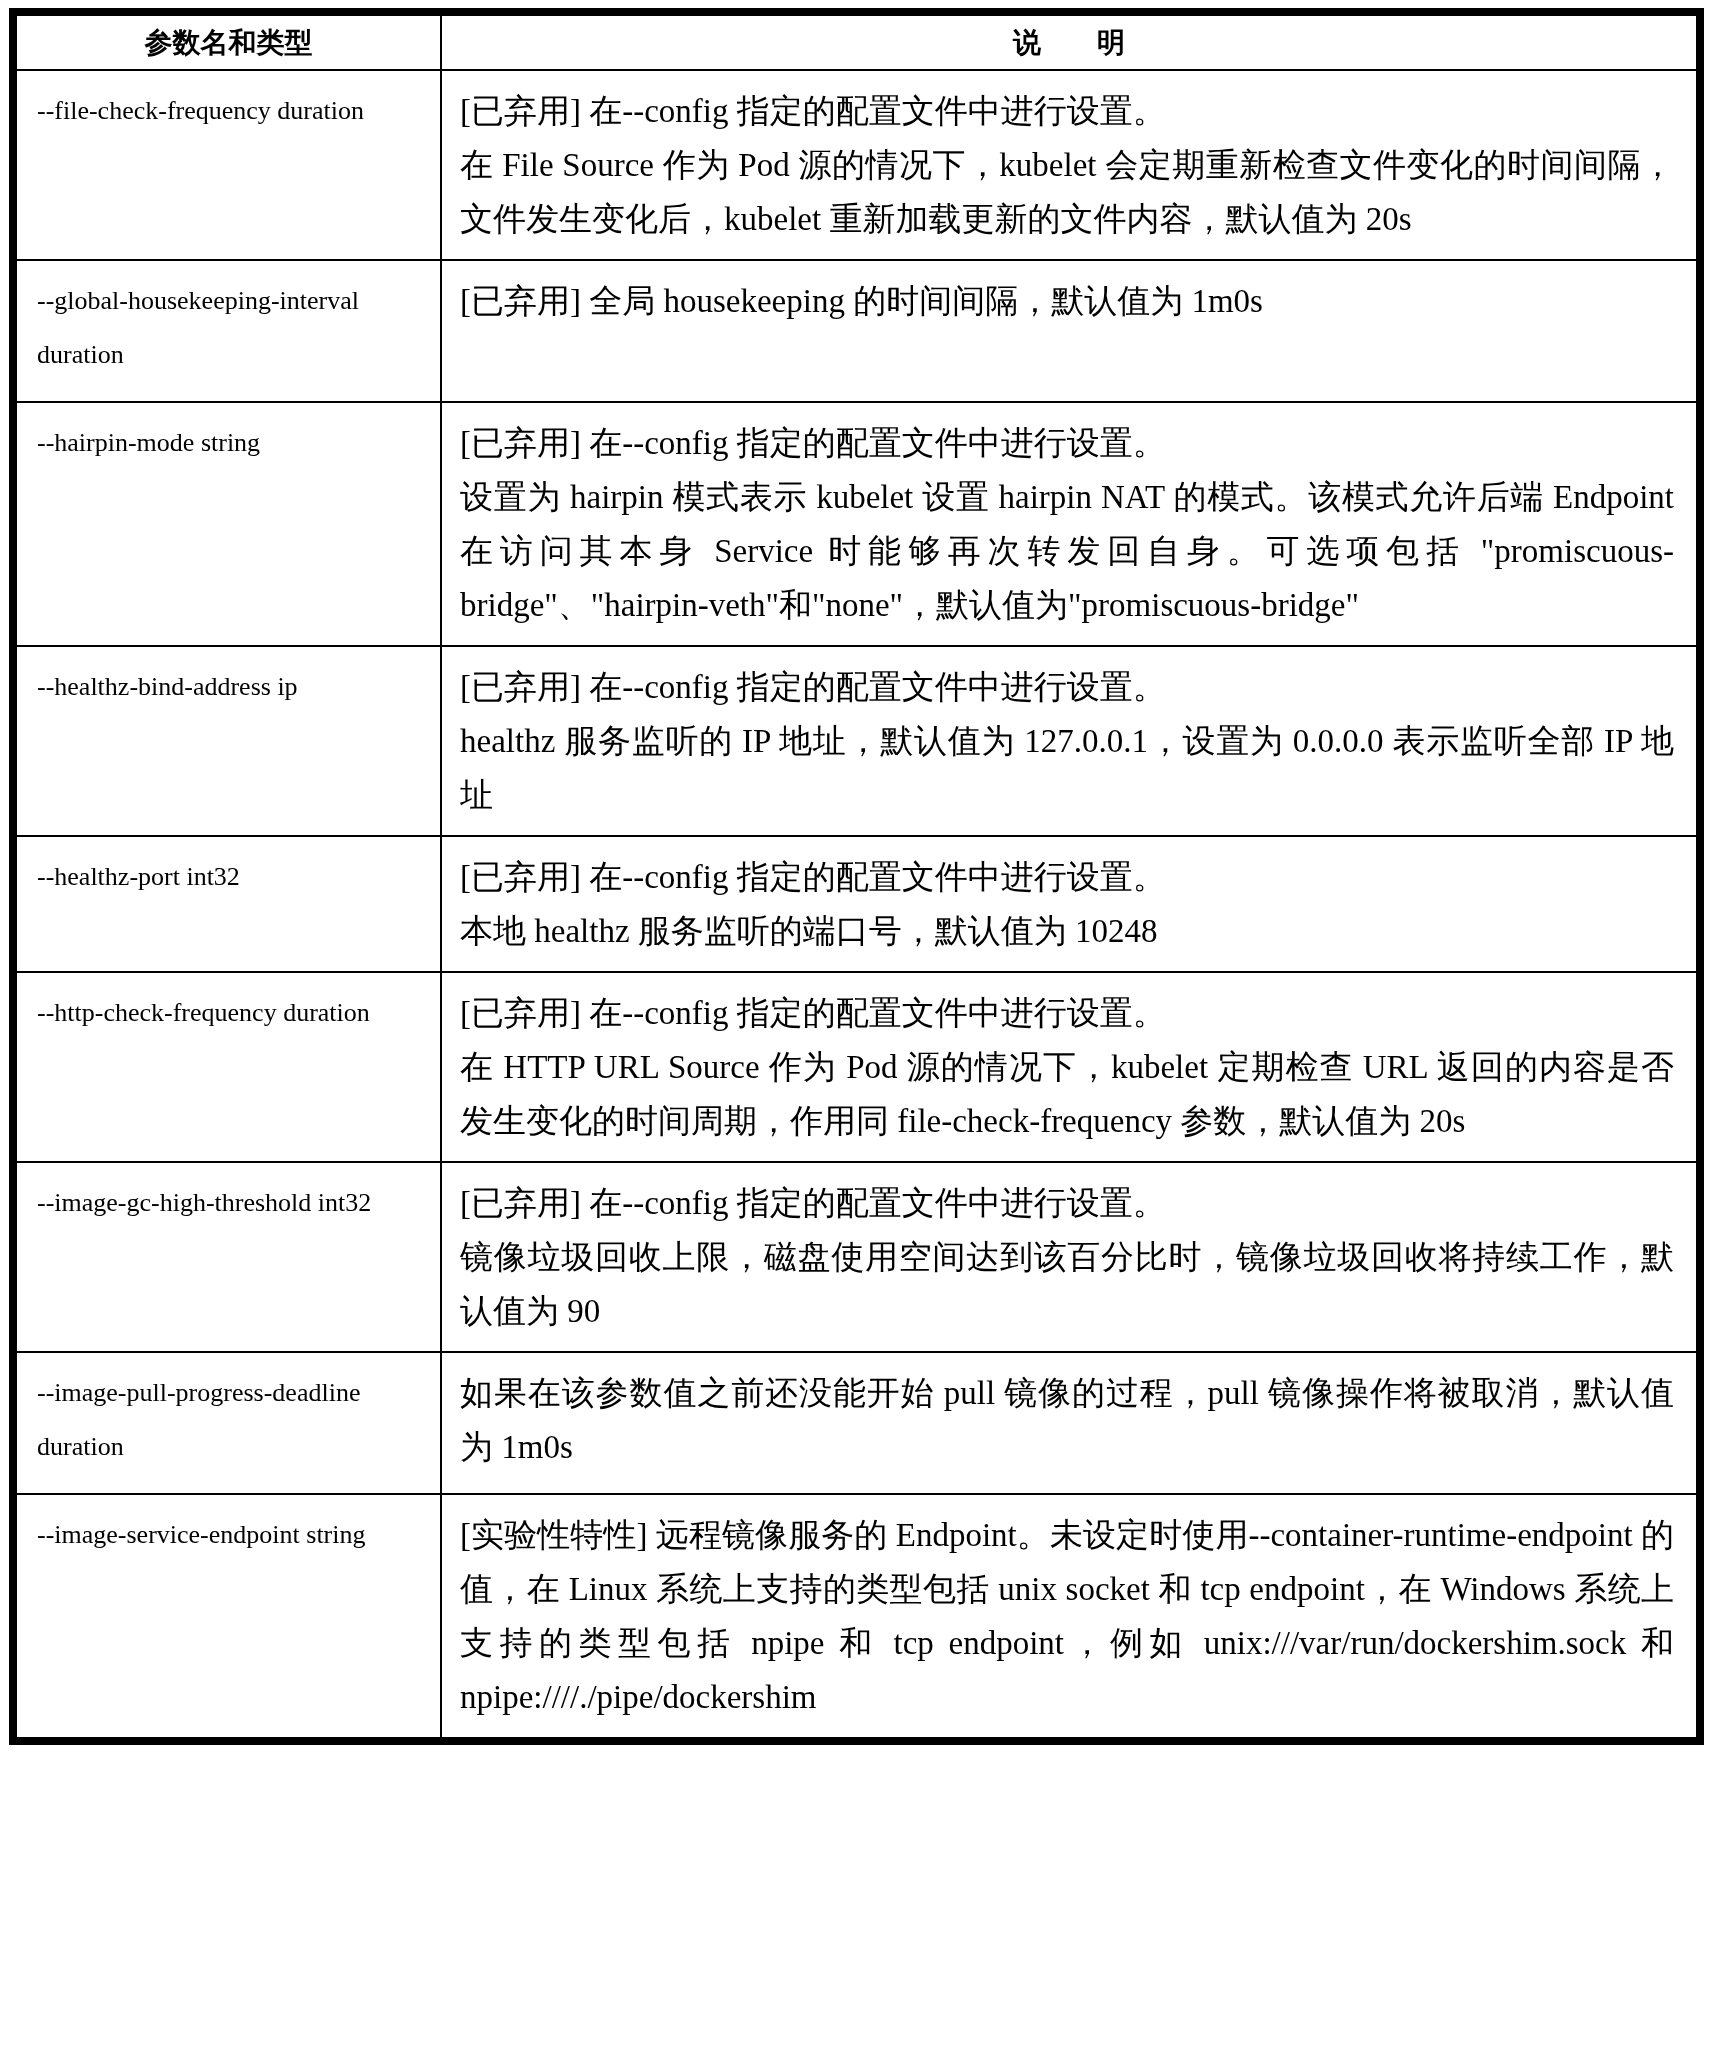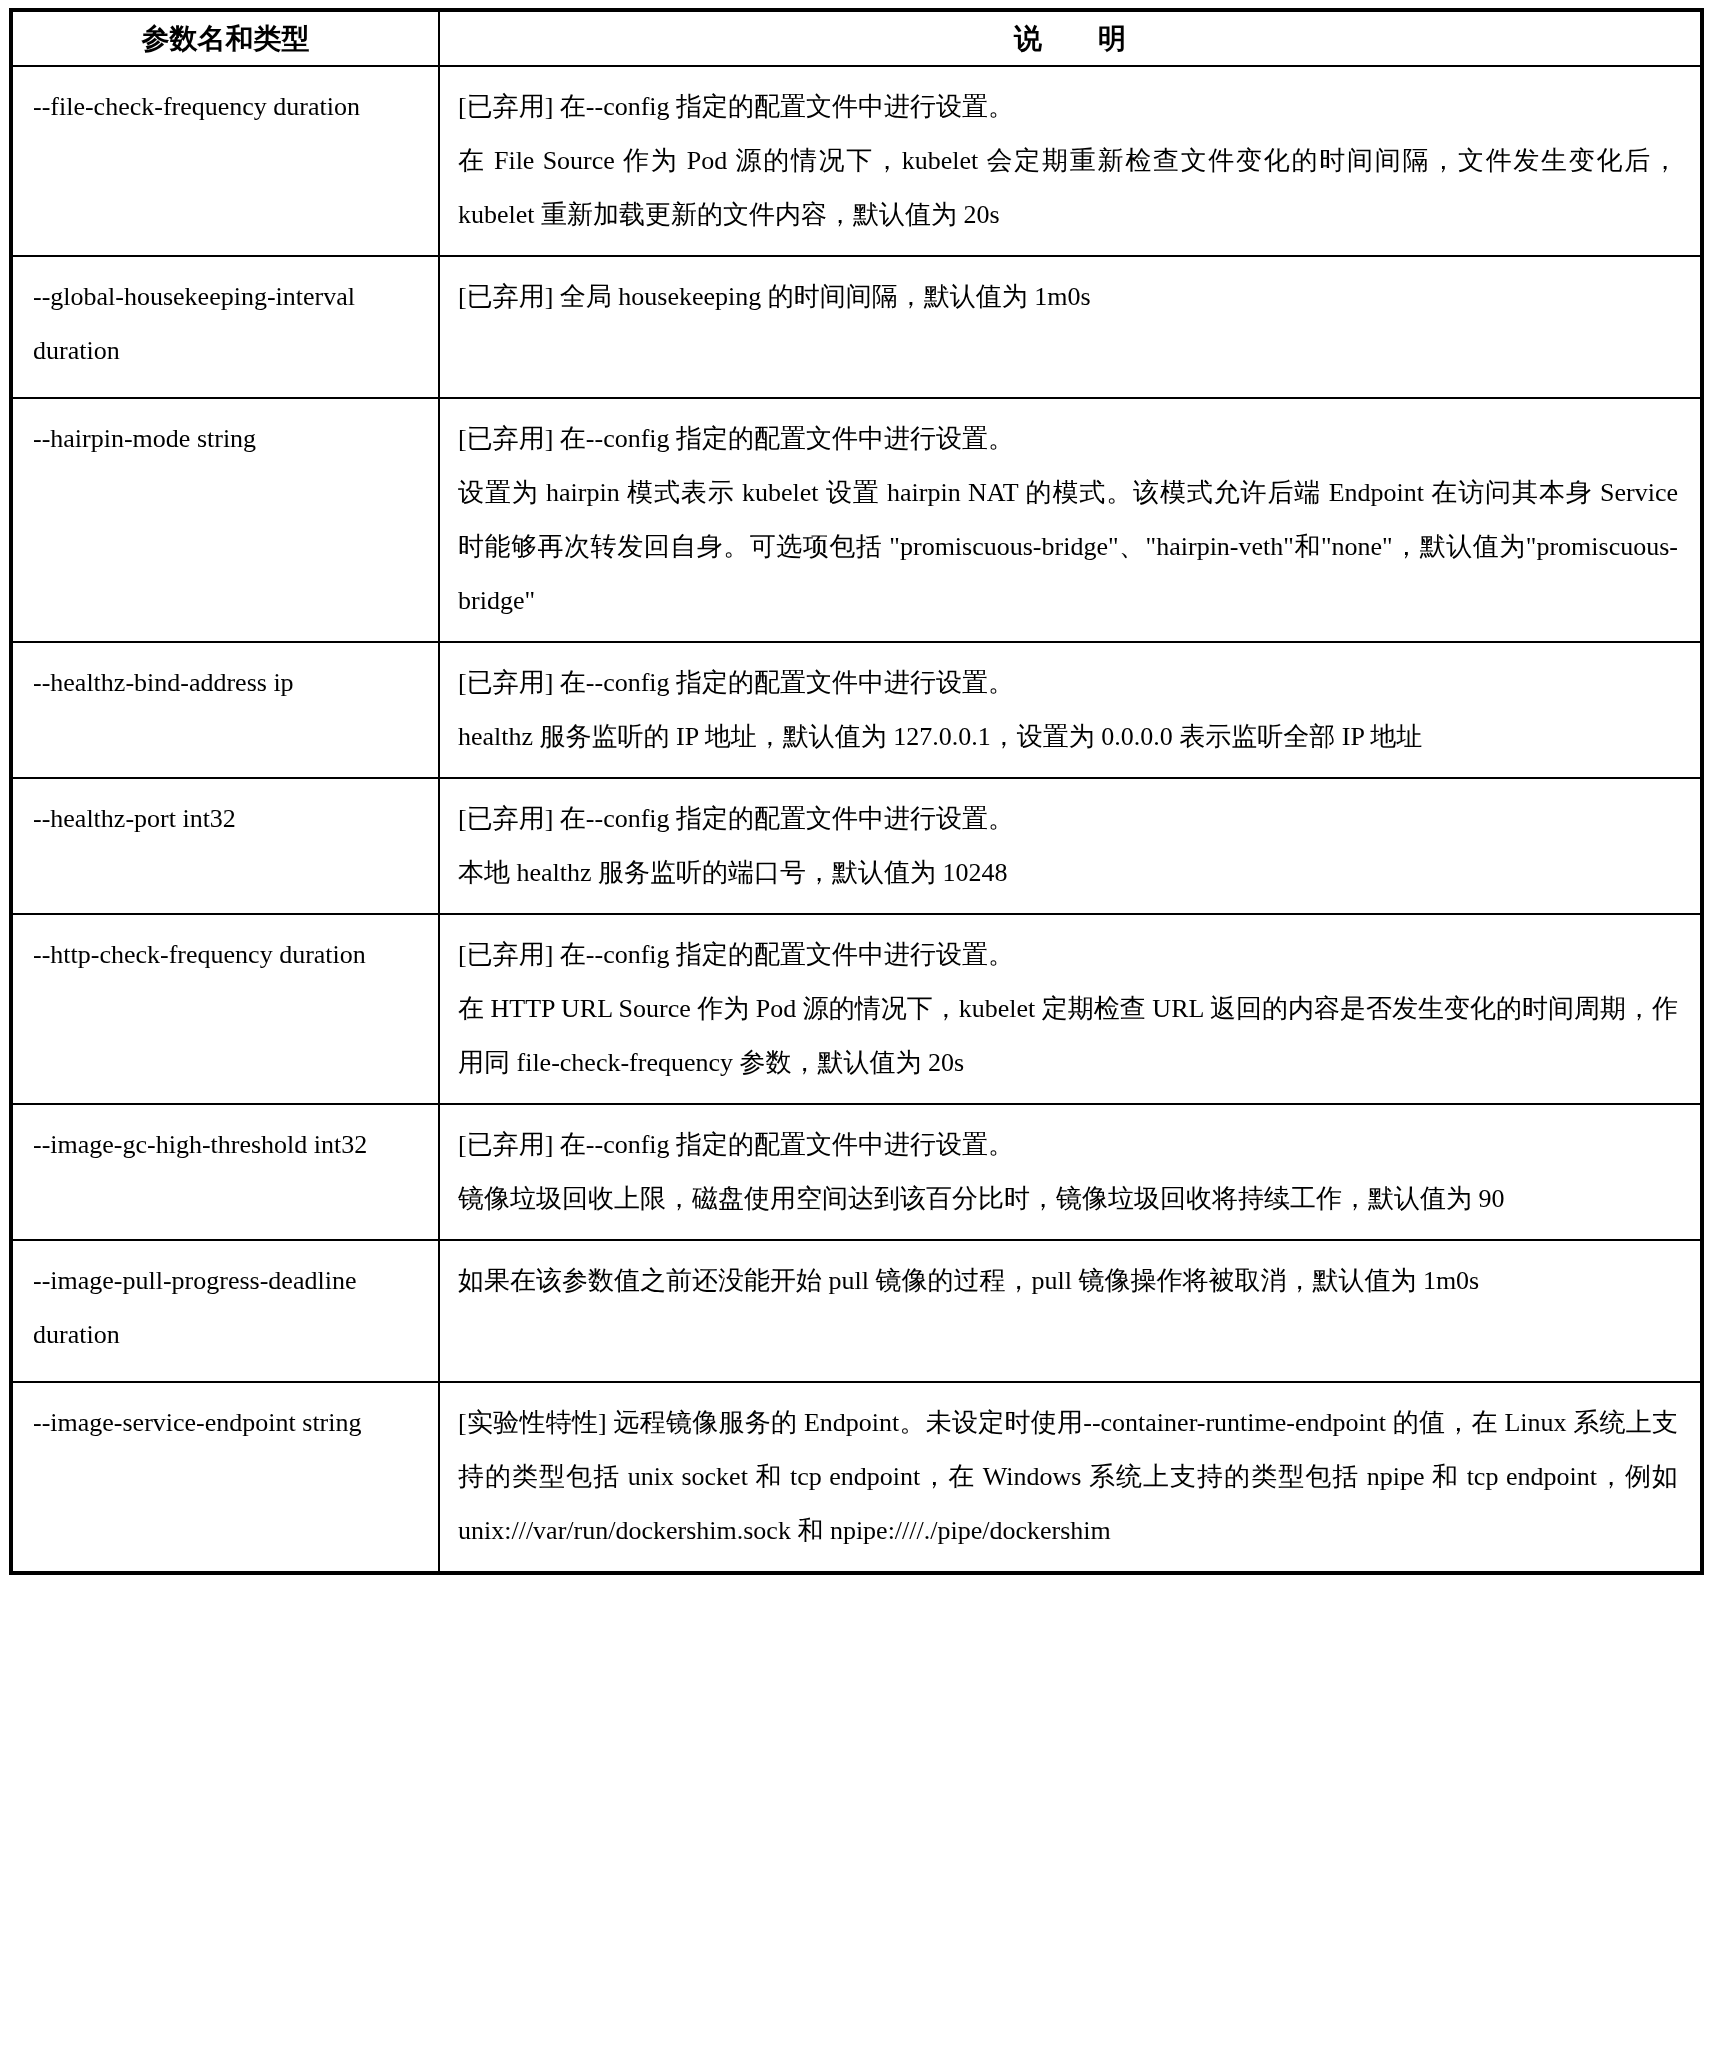--- a/index.html
+++ b/index.html
@@ -13,21 +13,21 @@
     width: 1713px;
     min-height: 2068px;
     box-sizing: border-box;
     padding: 8px 9px;
     background: #ffffff;
   }
   table.param-table {
     width: 100%;
     border-collapse: collapse;
     table-layout: fixed;
-    border: 4px solid #000000;
+    border: 8px solid #000000;
   }
   table.param-table th,
   table.param-table td {
     border: 2px solid #000000;
     vertical-align: top;
     box-sizing: border-box;
   }
   col.param-col { width: 428px; }
   col.desc-col  { width: auto; }
   th.header-cell {
@@ -38,21 +38,21 @@
     padding: 9px 6px 8px 6px;
     line-height: 1.3;
   }
   td.param-cell {
     font-size: 26px;
     padding: 13px 12px 19px 20px;
     line-height: 54px;
     word-break: break-word;
   }
   td.desc-cell {
-    font-size: 26px;
+    font-size: 33px;
     padding: 13px 22px 13px 18px;
     line-height: 54px;
   }
   td.desc-cell p {
     margin: 0;
     text-align: justify;
     text-justify: inter-ideograph;
     word-break: break-word;
   }
   td.desc-cell p:last-child {

